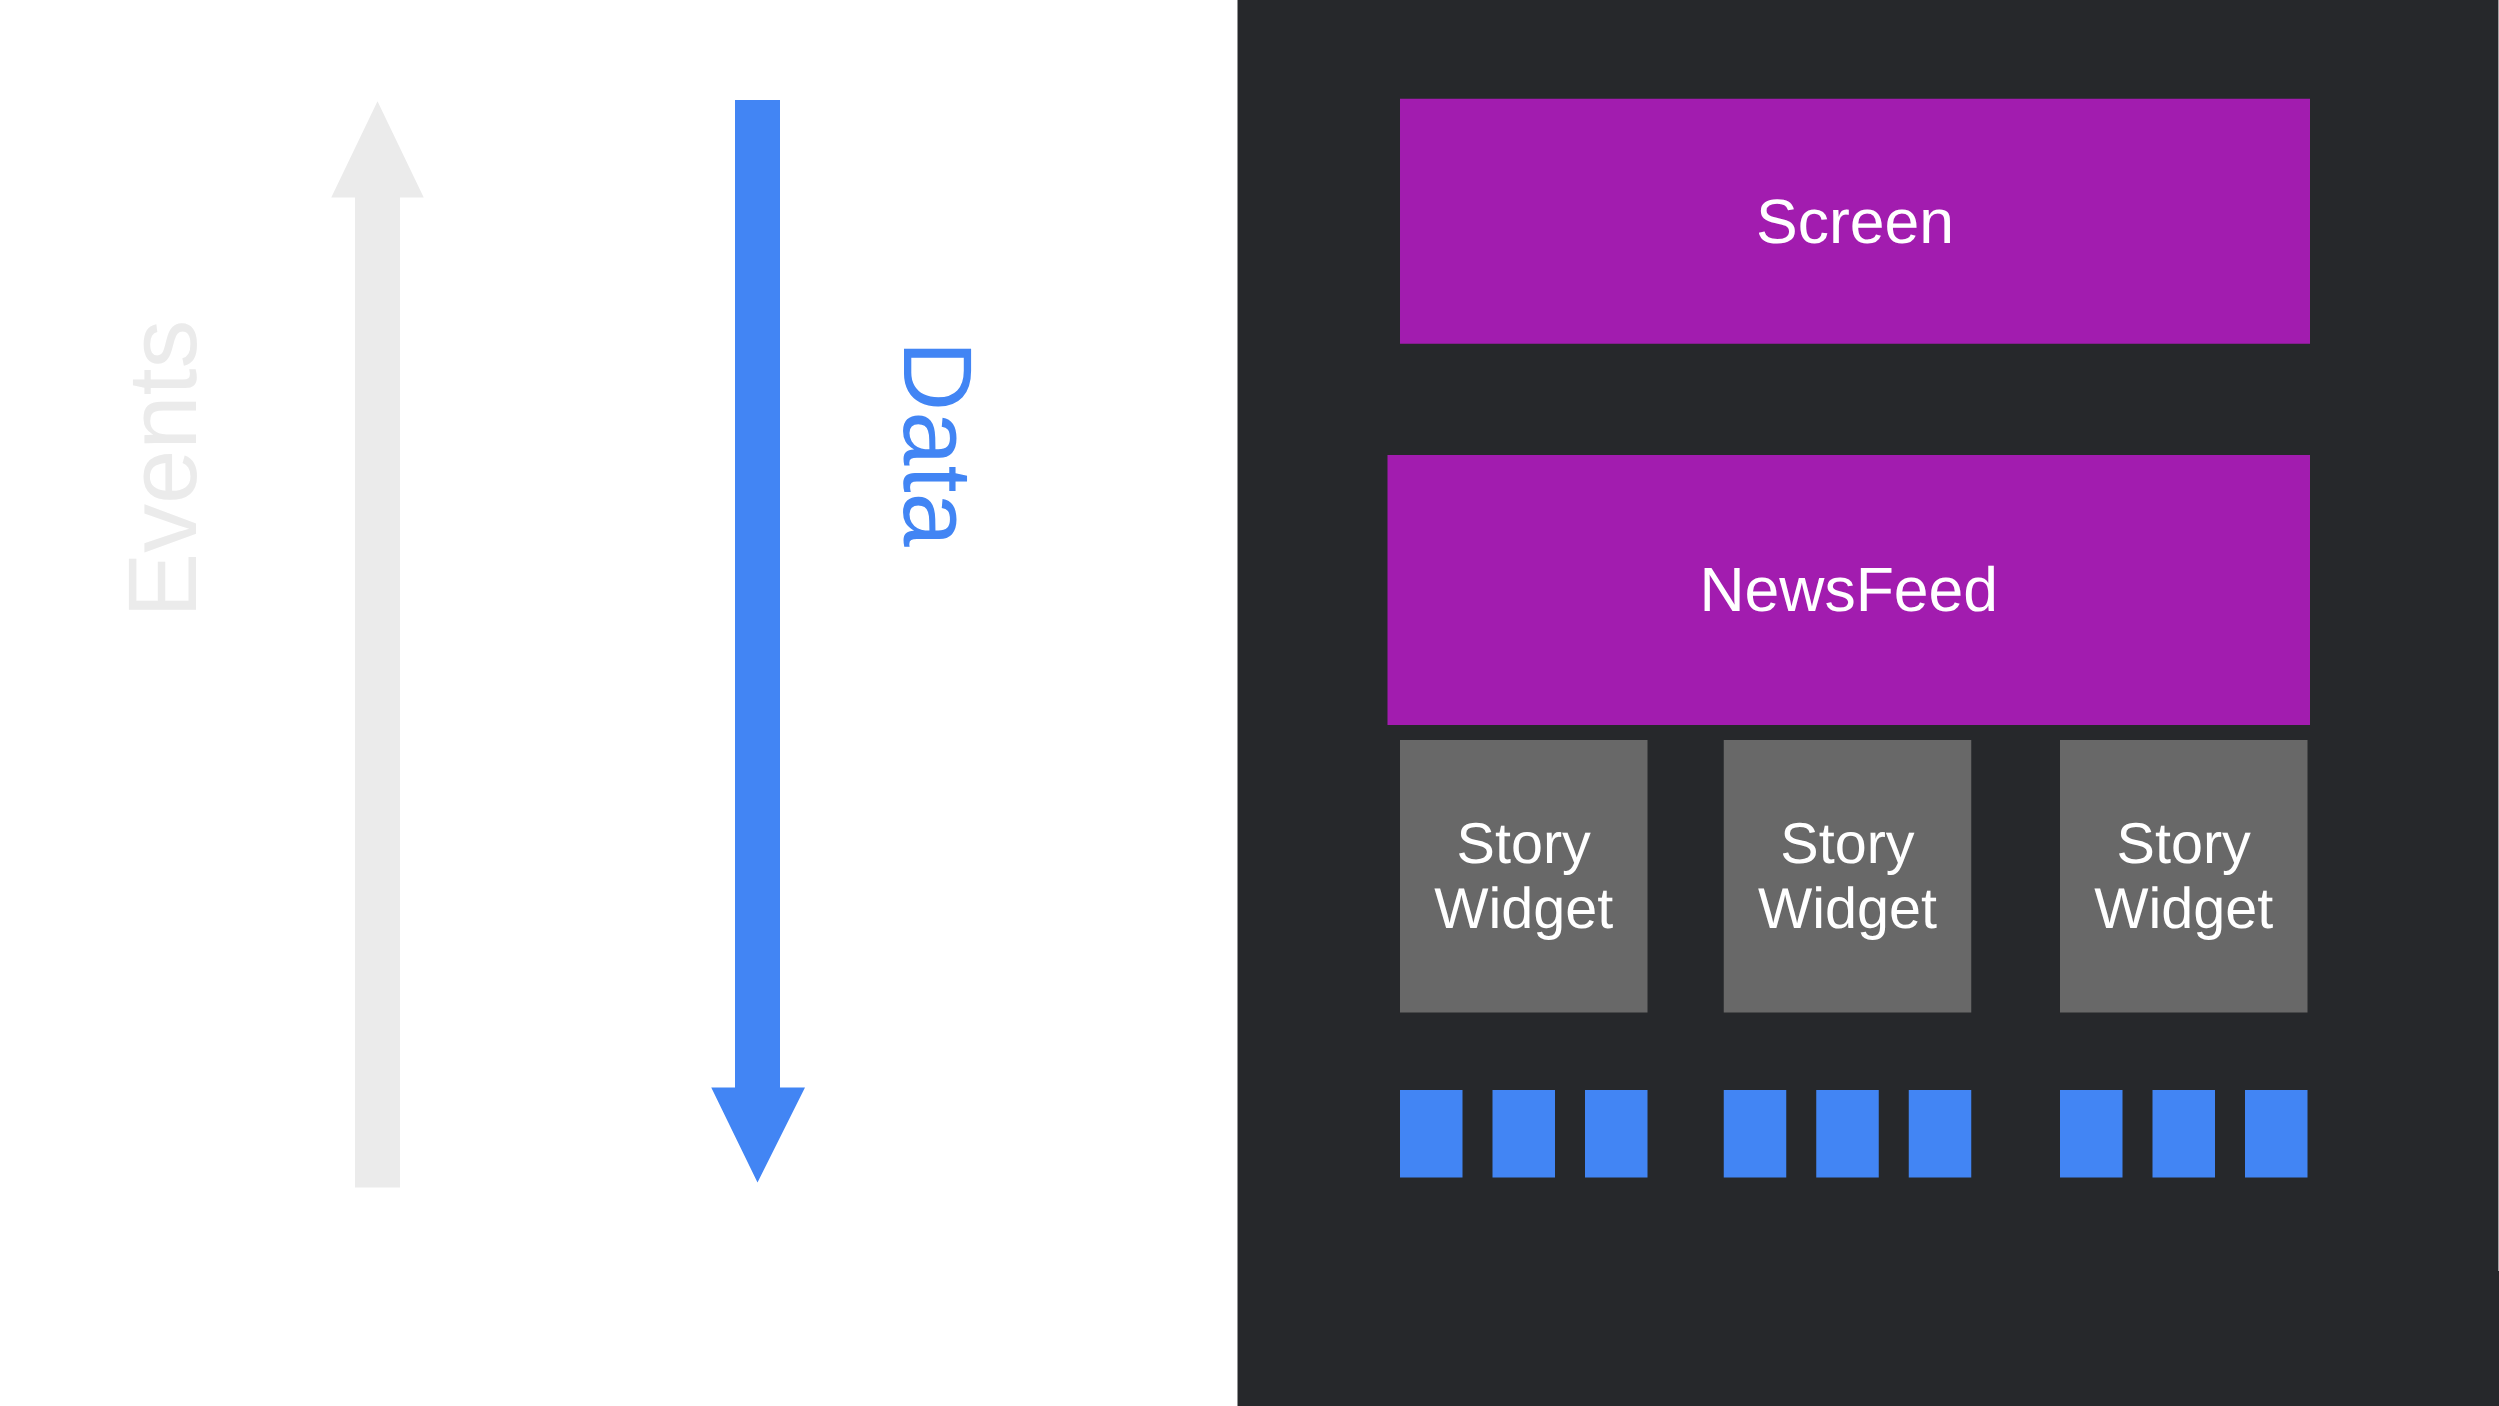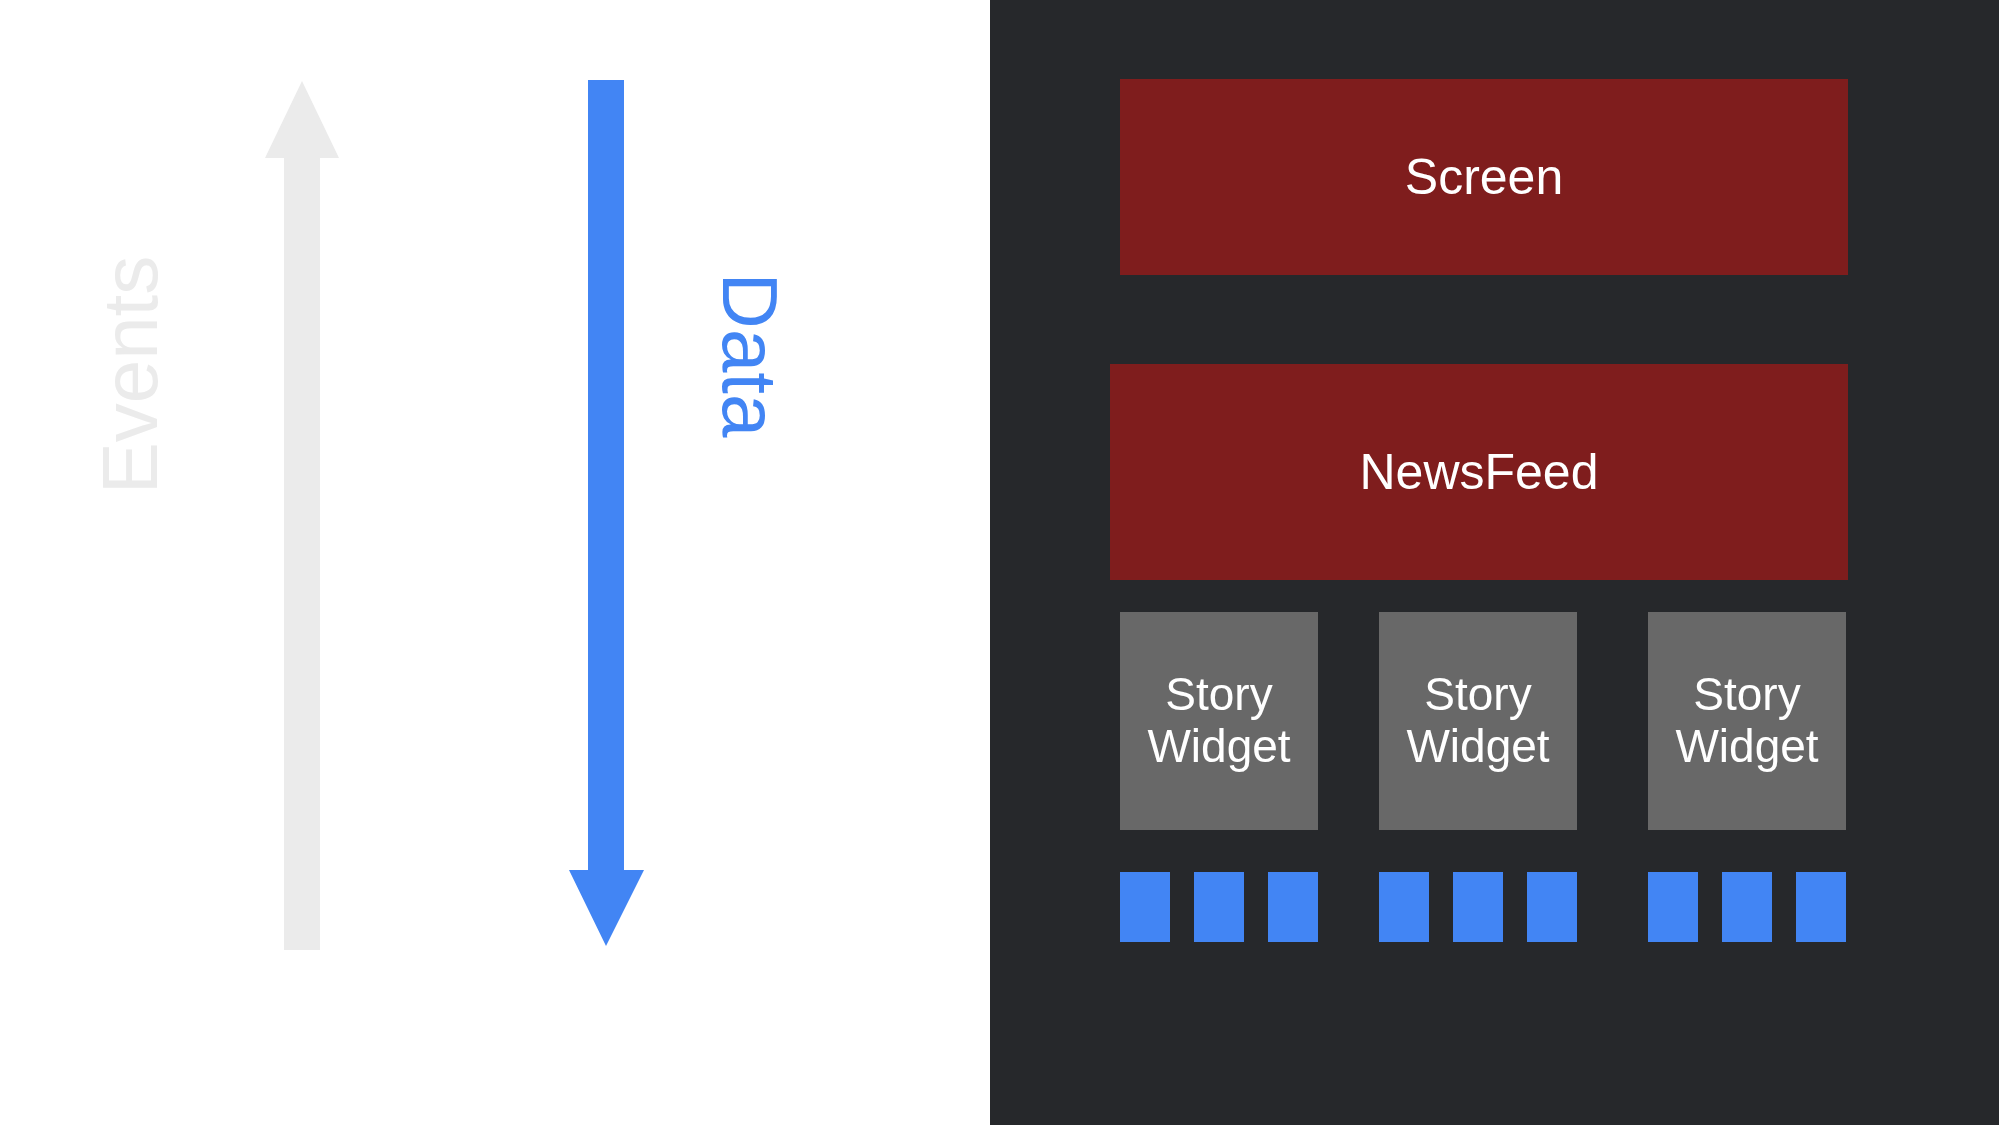--- a/index.html
+++ b/index.html
@@ -69,21 +69,21 @@
     position: absolute;
     left: 990px;
     top: 0;
     width: 1009px;
     height: 1125px;
     background: #26282b;
   }
 
   .gray-box {
     position: absolute;
-    background: #7f1d1d;
+    background: #a21caf;
     color: #ffffff;
     display: flex;
     align-items: center;
     justify-content: center;
     text-align: center;
     font-weight: 400;
     box-sizing: border-box;
   }
 
   #box-screen {
@@ -106,21 +106,21 @@
     position: absolute;
     background: #686868;
     color: #ffffff;
     display: flex;
     align-items: center;
     justify-content: center;
     text-align: center;
     font-size: 46px;
     line-height: 1.12;
     box-sizing: border-box;
-    top: 612px;
+    top: 592px;
     width: 198px;
     height: 218px;
   }
   #story-1 { left: 130px; }
   #story-2 { left: 389px; }
   #story-3 { left: 658px; }
 
   .chip-group { position: absolute; top: 872px; display: flex; }
   .chip {
     width: 50px;

